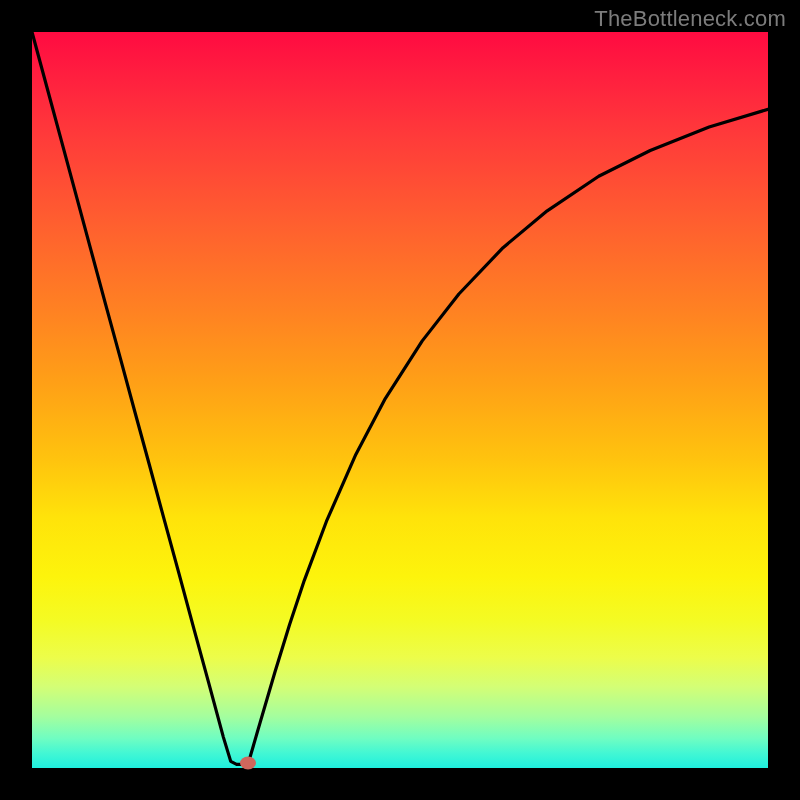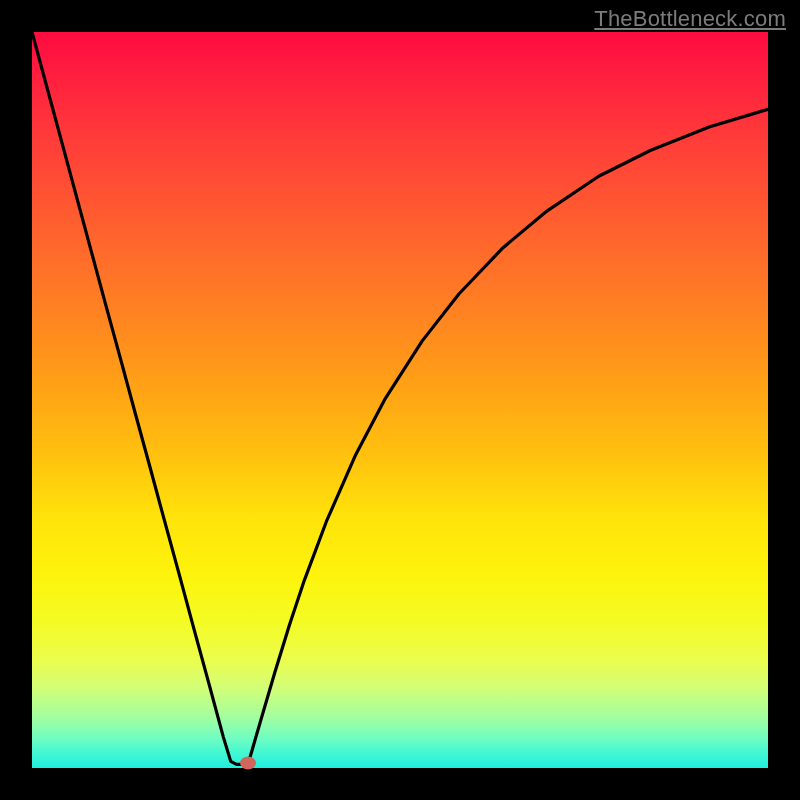--- a/index.html
+++ b/index.html
@@ -46,21 +46,20 @@
   }
   .watermark {
     position: absolute;
     top: 6px;
     right: 14px;
     color: #7c7c7c;
     font-size: 22px;
     letter-spacing: 0.2px;
     font-weight: 500;
     user-select: none;
-    text-decoration: underline;
   }
   svg.curve {
     position: absolute;
     left: 0;
     top: 0;
     width: 736px;
     height: 736px;
   }
   .marker {
     position: absolute;

